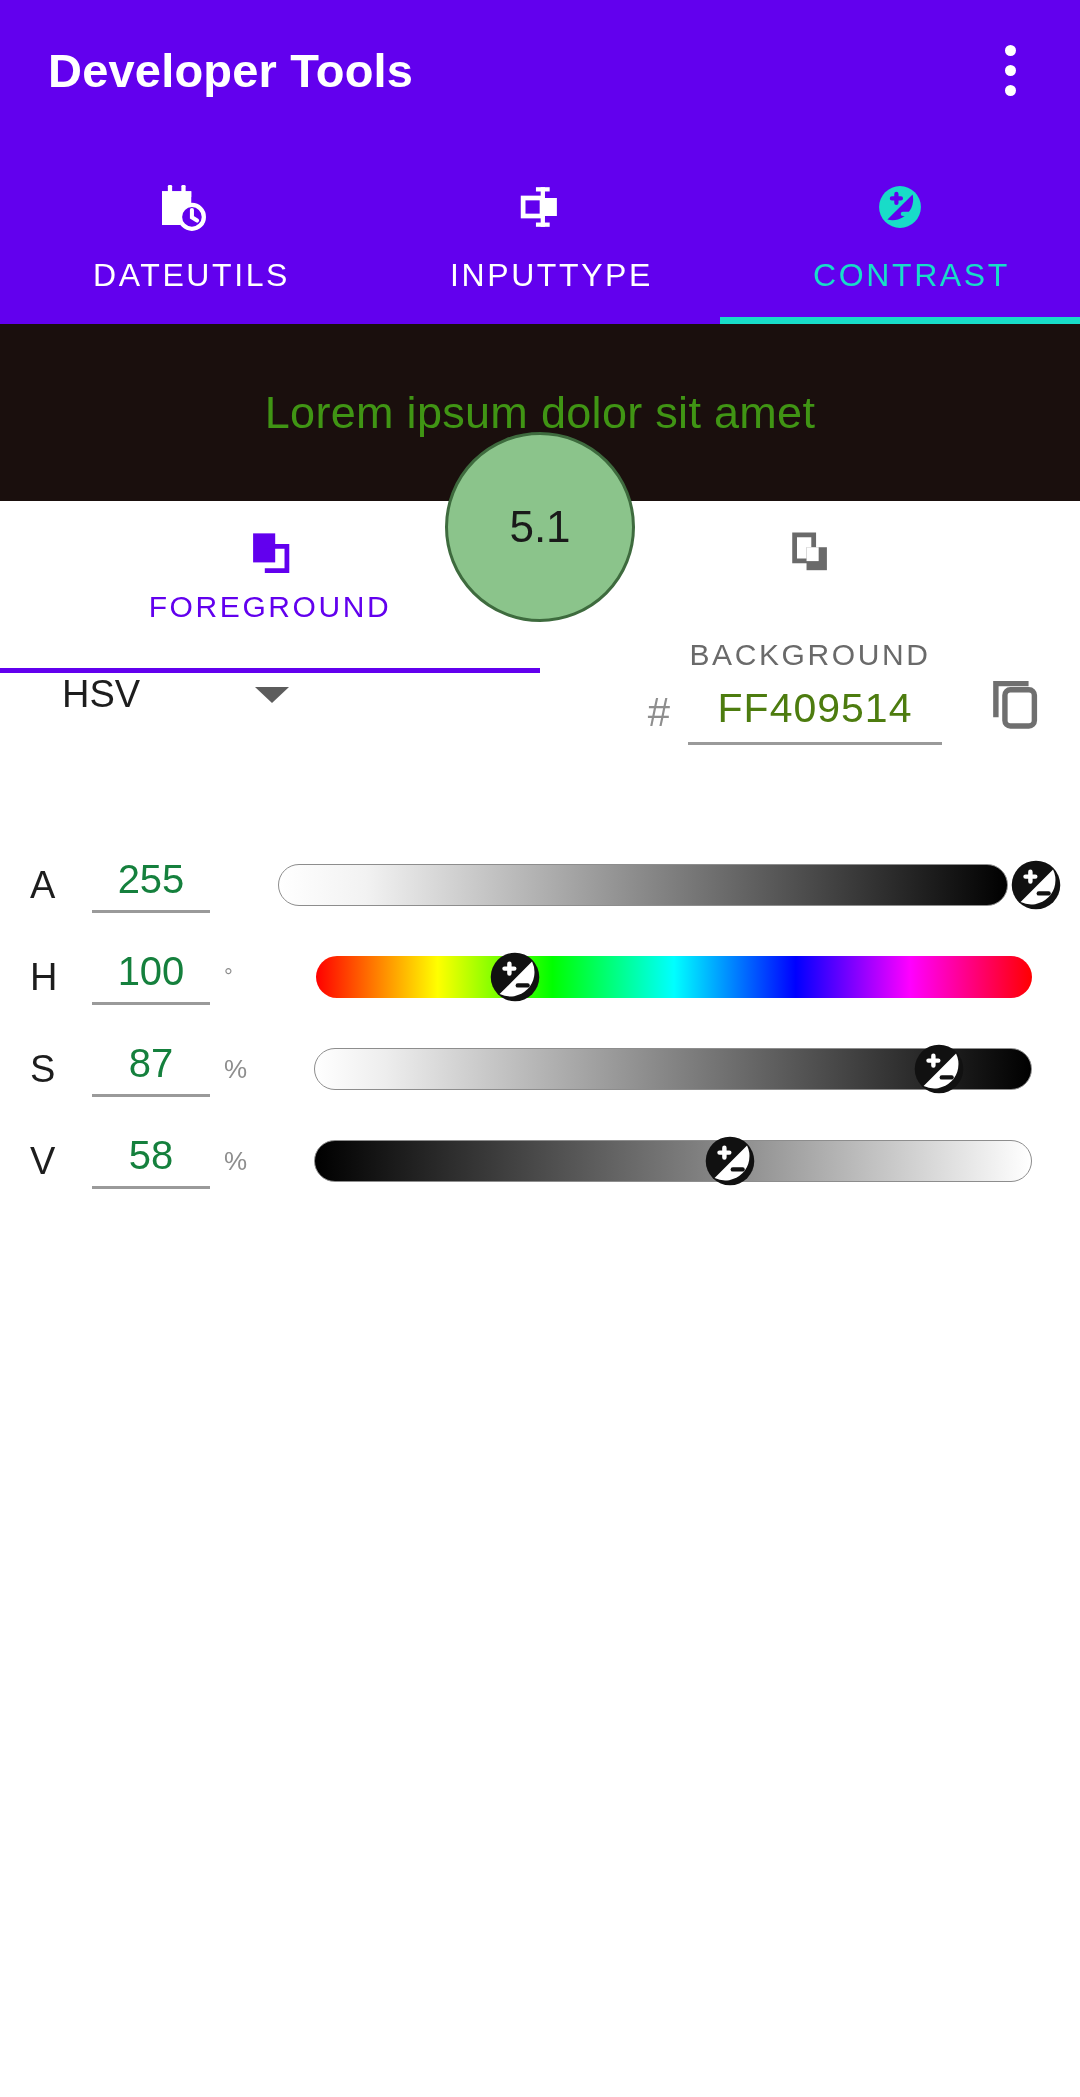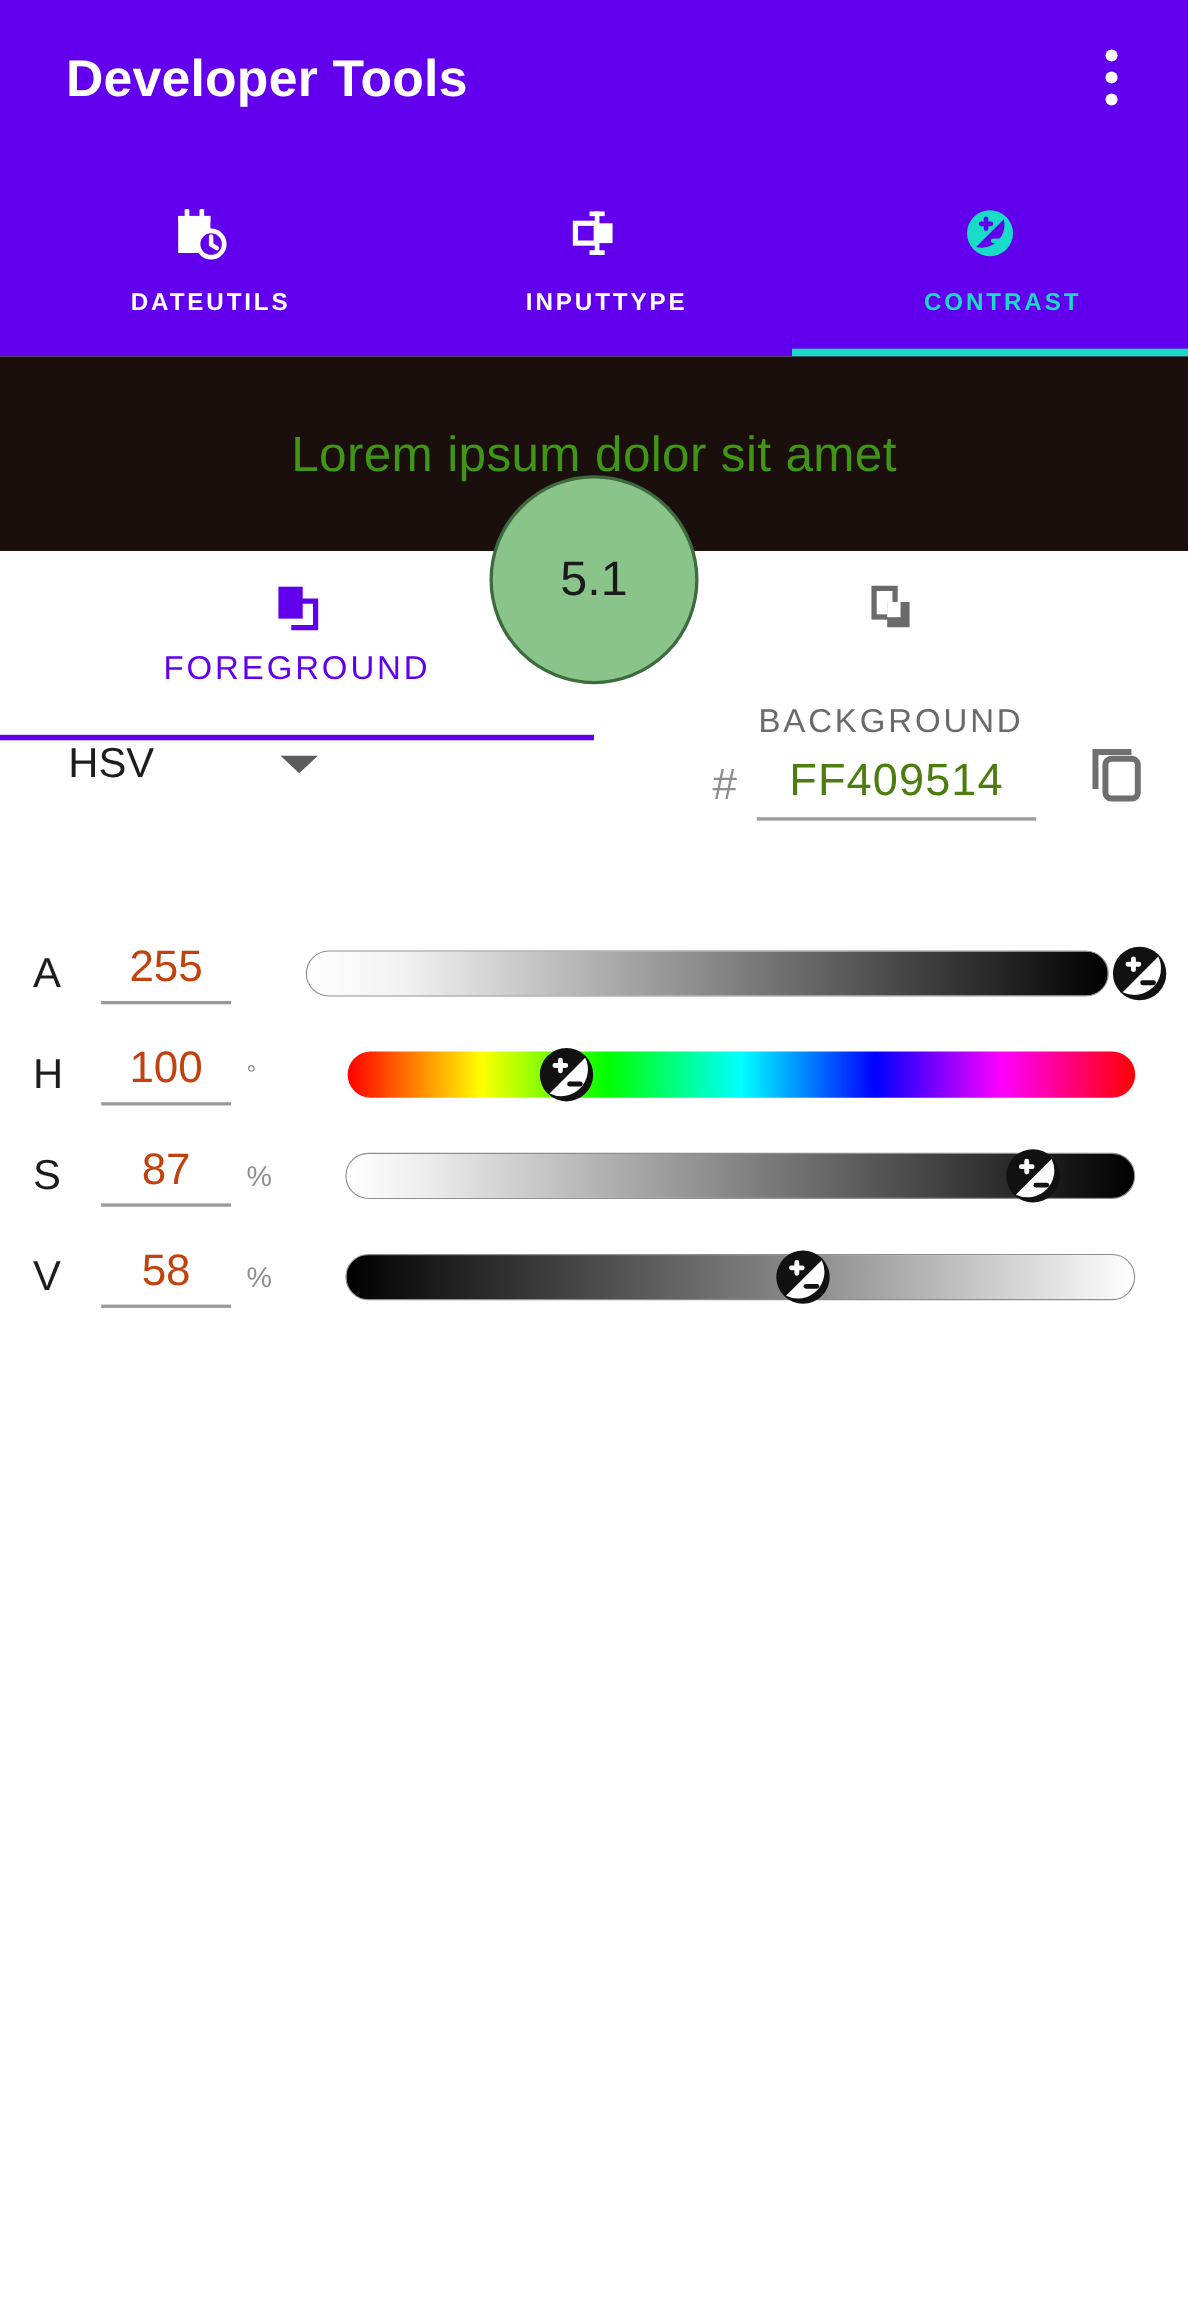--- a/index.html
+++ b/index.html
@@ -16,21 +16,21 @@
     position: relative;
     height: 140px;
     background: var(--brand, #6200EE);
     display: flex; align-items: center;
   }
   .appbar-title {
     color: #ffffff;
     font-size: 47px;
     font-weight: bold;
     letter-spacing: .2px;
-    margin-left: 60px;
+    margin-left: 48px;
   }
   .overflow-btn {
     position: absolute; right: 24px; top: 0; bottom: 0;
     width: 92px;
     display: flex; flex-direction: column;
     align-items: center; justify-content: center;
     gap: 9px;
   }
   .overflow-btn i {
     display: block; width: 11px; height: 11px;
@@ -46,24 +46,24 @@
   }
   .tab {
     flex: 1 1 0;
     display: flex; flex-direction: column;
     align-items: center; justify-content: center;
     gap: 22px;
     padding-top: 8px;
     position: relative;
   }
   .tab-label {
-    font-size: 22px;
+    font-size: 32px;
     letter-spacing: 2.6px;
     color: #ffffff;
-    font-weight: bold;
+    font-weight: normal;
     margin-left: 23px;
   }
   .tab.active .tab-label { color: var(--accent, #18DCC8); }
   .tab-indicator {
     position: absolute; left: 0; right: 0; bottom: 0;
     height: 7px; background: var(--accent, #18DCC8);
   }
   .tab-ico { height: 56px; display:flex; align-items:center; justify-content:center;}
   .tab-ico svg { display:block; }
 
@@ -155,21 +155,21 @@
     width: 62px; margin-left: 30px;
     font-size: 38px; color: #1d1d1d;
     text-align: left;
   }
   .ch-field {
     width: 118px;
     border-bottom: 3px solid #9a9a9a;
     text-align: center;
     padding-bottom: 8px;
   }
-  .ch-value { font-size: 40px; color:#c2410c; }
+  .ch-value { font-size: 40px; color:#15803d; }
   .ch-unit {
     width: 58px; padding-left: 14px;
     font-size: 26px; color:#8e8e8e;
   }
   .ch-unit.deg { font-size: 22px; }
 
   .track-area {
     position: relative;
     flex: 1 1 auto;
     height: 60px;

